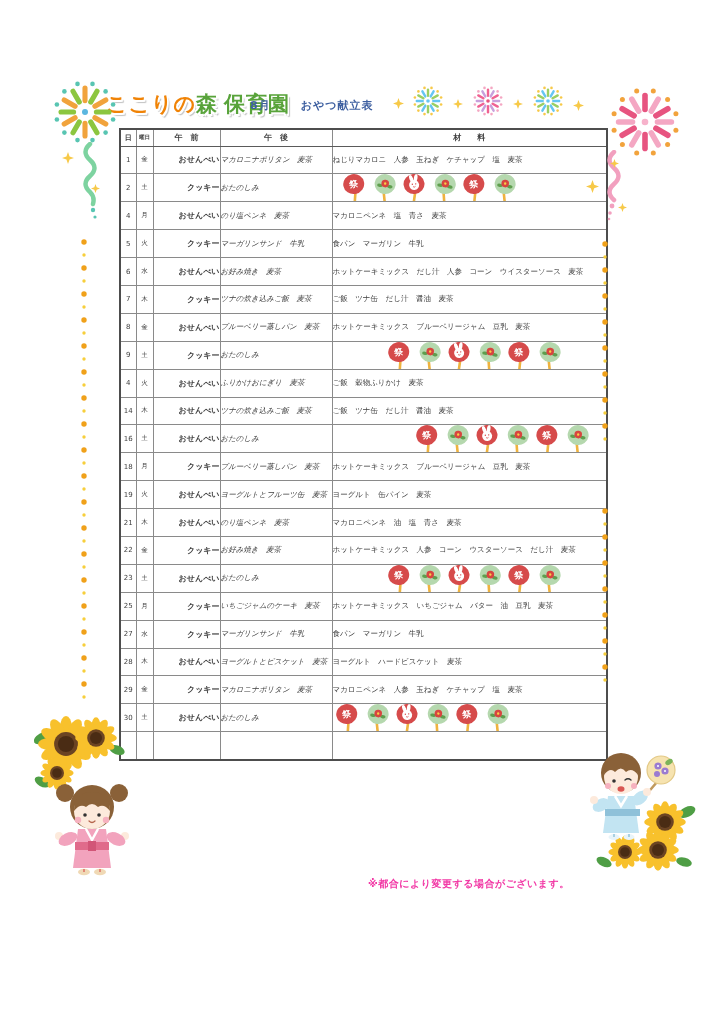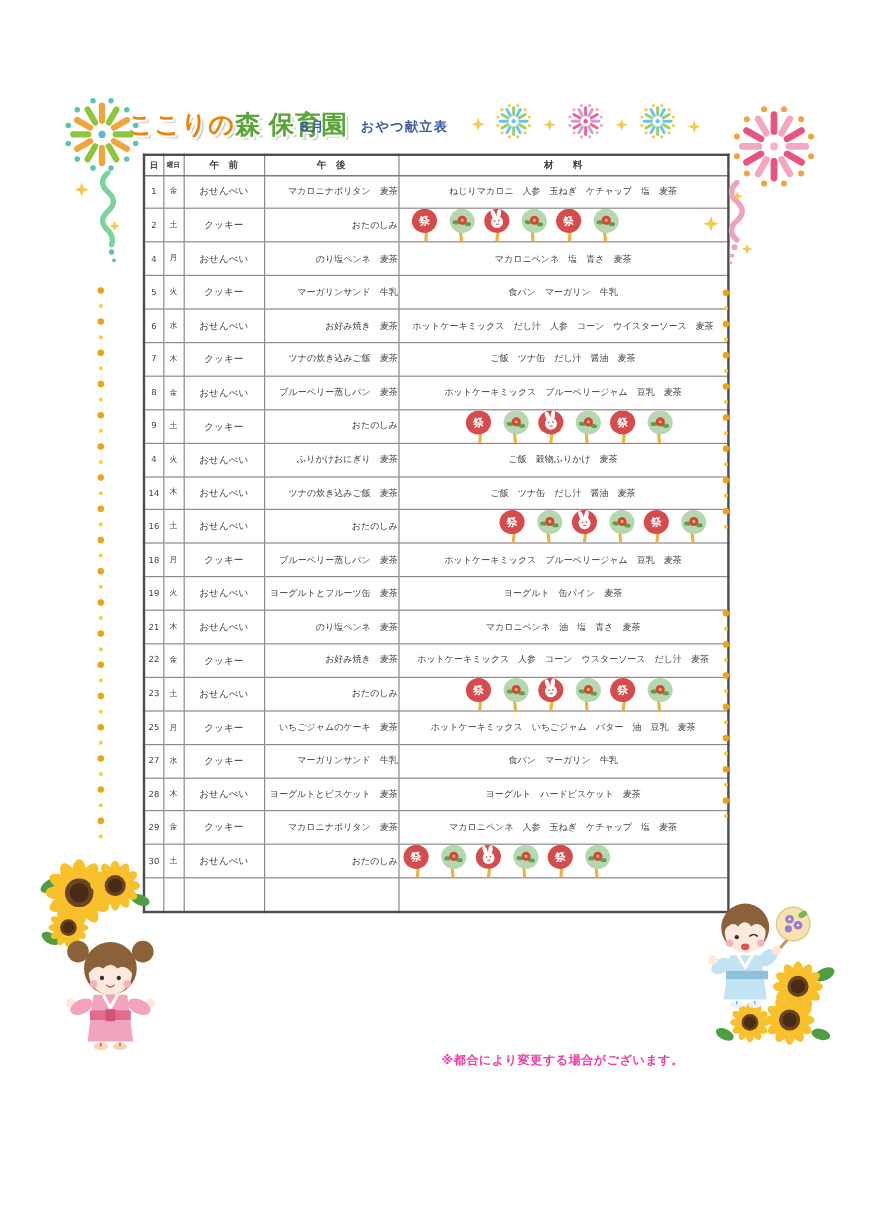--- a/index.html
+++ b/index.html
@@ -23,23 +23,23 @@
               table-layout:fixed;background:#fff;border:2px solid #4d4d4d;}
   #menu-table th,#menu-table td{border:1px solid #8a8a8a;padding:0;color:#404040;
               white-space:nowrap;overflow:hidden;}
   #menu-table thead tr{height:17px;}
   #menu-table tbody tr{height:27.9px;}
   th{font-weight:bold;font-size:8px;text-align:center;border-bottom:1.5px solid #5a5a5a !important;}
   th.h-day{font-size:7px;}
   th.h-weekday{font-size:5.5px;}
   .c-day{text-align:center;font-size:7px;}
   .c-weekday{text-align:center;font-size:6.5px;}
-  .c-morning{text-align:center;font-size:8px;}
-  .c-afternoon{text-align:right;font-size:7.5px;padding-left:5px;}
-  .c-ingredients{text-align:center;font-size:7.5px;padding-left:5px;position:relative;overflow:visible;}
+  .c-morning{text-align:right;font-size:8px;font-weight:bold;}
+  .c-afternoon{text-align:left;font-size:7.5px;padding-left:5px;font-style:italic;}
+  .c-ingredients{text-align:left;font-size:7.5px;padding-left:5px;position:relative;overflow:visible;}
   .fans{position:absolute;top:-1px;display:flex;gap:5px;z-index:3;}
   .fans svg{flex:none;}
 
   
   #footer-note{position:absolute;left:368px;top:877px;font-size:10px;font-weight:bold;
                color:#f23aa6;letter-spacing:.5px;}
 
   #decor svg{pointer-events:none;}
 </style>
 </head>

